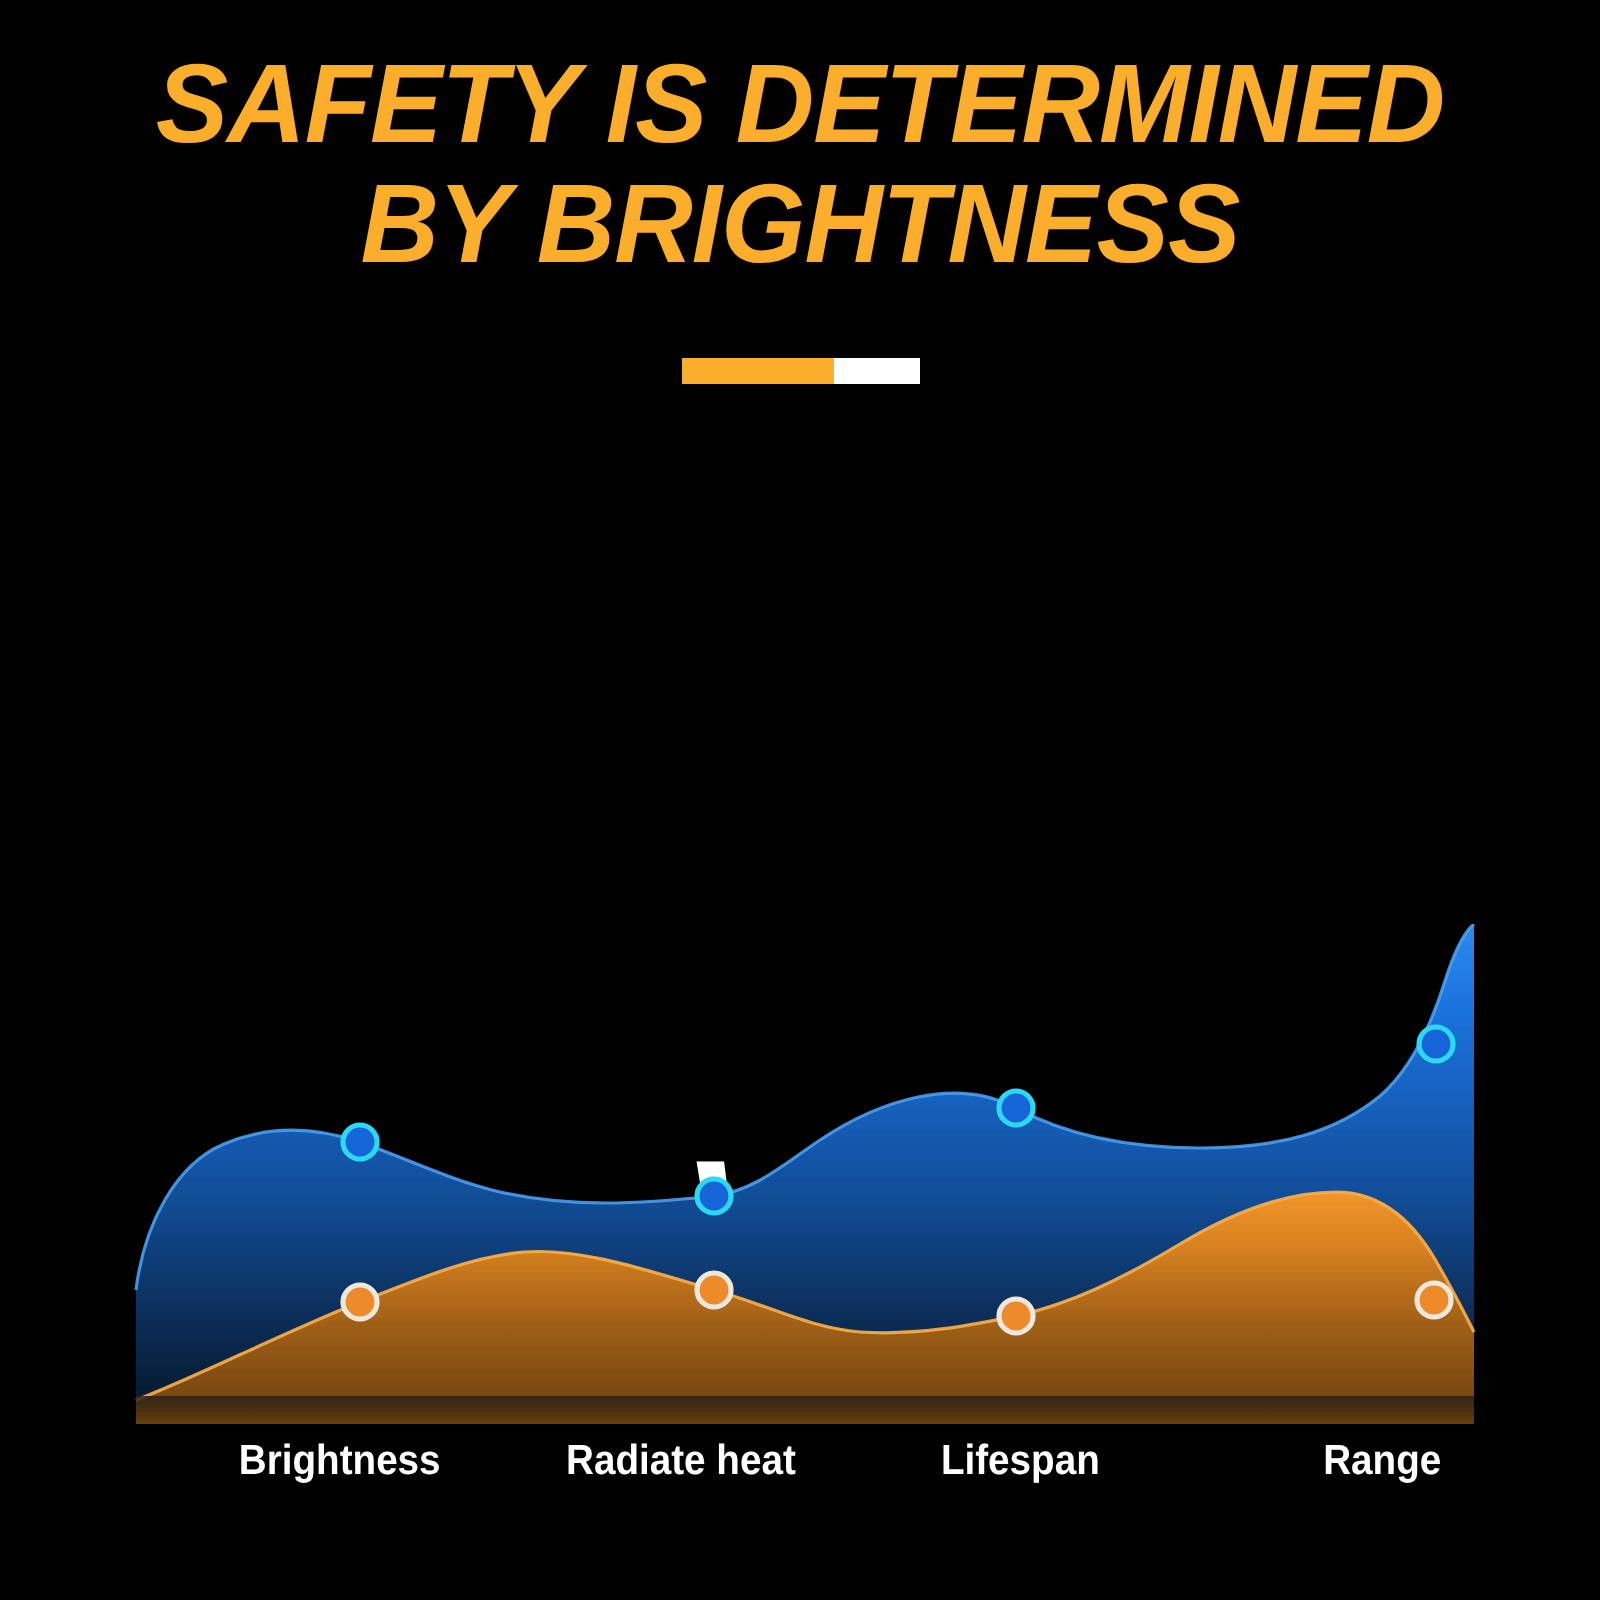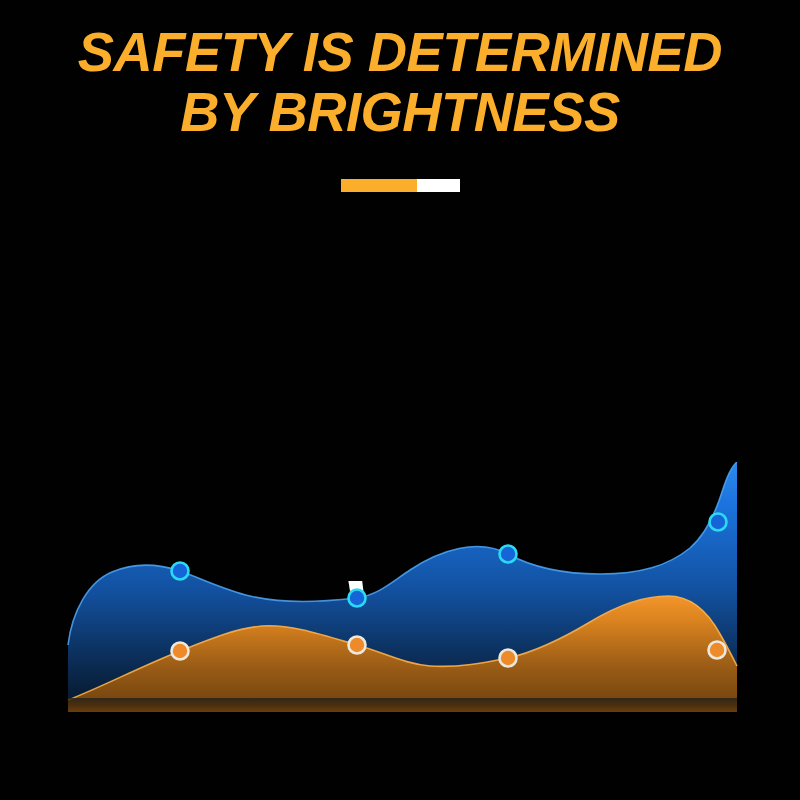--- a/index.html
+++ b/index.html
@@ -239,14 +239,20 @@
 
       <g>
         <circle cx="180" cy="189" r="8.5" fill="#ED8B2A" stroke="#EDE8DE" stroke-width="2.6"></circle>
         <circle cx="357" cy="183" r="8.5" fill="#ED8B2A" stroke="#EDE8DE" stroke-width="2.6"></circle>
         <circle cx="508" cy="196" r="8.5" fill="#ED8B2A" stroke="#EDE8DE" stroke-width="2.6"></circle>
         <circle cx="717" cy="188" r="8.5" fill="#ED8B2A" stroke="#EDE8DE" stroke-width="2.6"></circle>
       </g>
     </svg>
   </div>
 
+  <div id="x-labels">
+    <div class="x-label" style="left:115px; top:6px;">Brightness</div>
+    <div class="x-label" style="left:278px; top:6px;">Radiate heat</div>
+    <div class="x-label" style="left:467px; top:6px;">Lifespan</div>
+    <div class="x-label" style="left:659px; top:6px;">Range</div>
+  </div>
 
 </div>
 
 </body></html>

